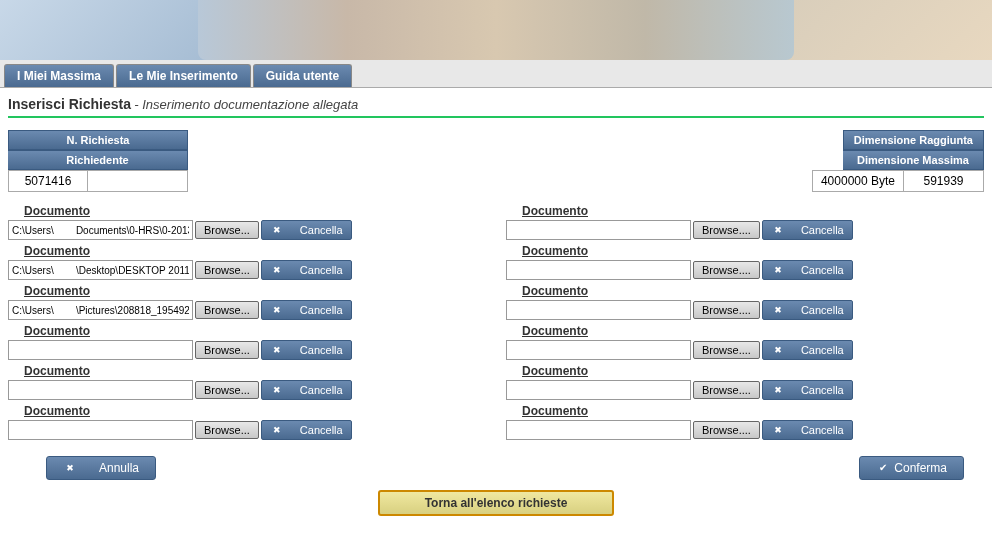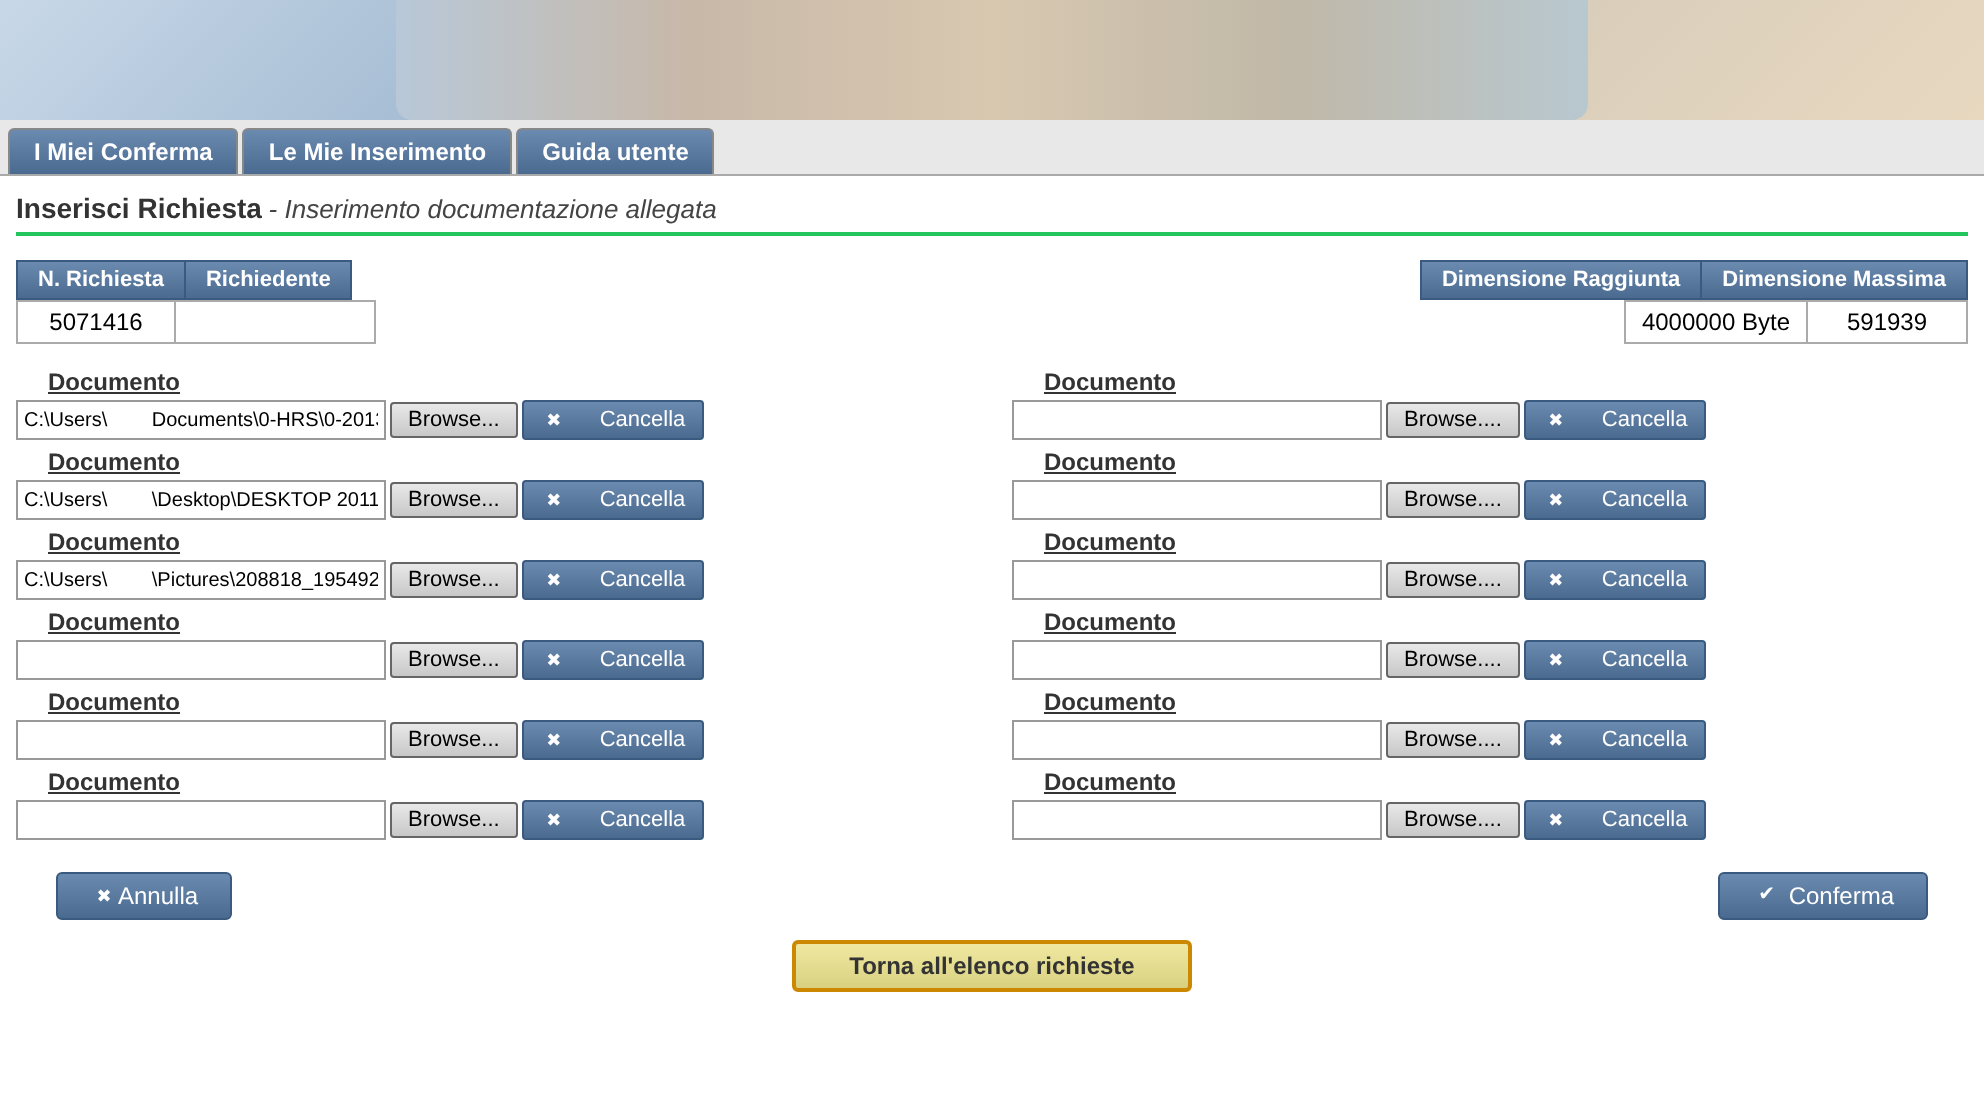--- a/index.html
+++ b/index.html
@@ -67,21 +67,21 @@
     
     .info-table-wrapper {
       display: flex;
       justify-content: space-between;
       align-items: flex-start;
       margin-bottom: 12px;
     }
     .left-info { display: flex; flex-direction: column; }
     .right-info { display: flex; flex-direction: column; align-items: flex-end; }
 
-    .info-header-row { display: flex; }
+    .info-header-row { display: flex; flex-direction: column; }
     .info-header-cell {
       background: linear-gradient(to bottom, #6b8ab0, #4a6a90);
       color: #fff;
       font-weight: bold;
       font-size: 11px;
       padding: 3px 10px;
       border: 1px solid #3a5a80;
       text-align: center;
       min-width: 80px;
     }
@@ -155,28 +155,29 @@
       display: flex;
       justify-content: space-between;
       align-items: center;
       margin-top: 8px;
       padding: 4px 20px;
     }
 
     .annulla-btn {
       display: flex;
       align-items: center;
-      gap: 0;
+      gap: 22px;
       padding: 4px 16px;
       border: 1px solid #3a5a80;
       background: linear-gradient(to bottom, #6b8ab0, #4a6a90);
       color: #fff;
       font-size: 12px;
       cursor: pointer;
       border-radius: 3px;
+      margin-left: 18px;
     }
     .conferma-btn {
       display: flex;
       align-items: flex-end;
       gap: 4px;
       padding: 4px 16px;
       border: 1px solid #3a5a80;
       background: linear-gradient(to bottom, #6b8ab0, #4a6a90);
       color: #fff;
       font-size: 12px;
@@ -189,21 +190,21 @@
       margin: 6px auto;
       padding: 4px 20px;
       border: 2px solid #cc8800;
       background: linear-gradient(to bottom, #f0e8a0, #d8d080);
       color: #333;
       font-size: 12px;
       font-weight: bold;
       cursor: pointer;
       border-radius: 3px;
       text-align: center;
-      width: 200px;
+      width: 236px;
     }
 
     .btn-icon {
       display: inline-block;
       width: 14px;
       height: 14px;
       text-align: center;
       line-height: 14px;
       font-size: 10px;
     }
@@ -213,21 +214,21 @@
     .torna-center { text-align: center; margin-top: 4px; }
   </style>
 </head>
 <body>
 
 <div class="header-banner">
   <div class="header-banner-inner"></div>
 </div>
 
 <div class="nav-bar">
-  <button class="nav-tab">I Miei Conferma</button>
+  <button class="nav-tab">I Miei Massima</button>
   <button class="nav-tab">Le Mie Inserimento</button>
   <button class="nav-tab">Guida utente</button>
 </div>
 
 <div class="page-content">
 
   <div class="page-title-section">
     <span class="page-title">Inserisci Richiesta</span>
     <span class="page-subtitle"> <span>- Inserimento documentazione allegata</span></span>
   </div>

